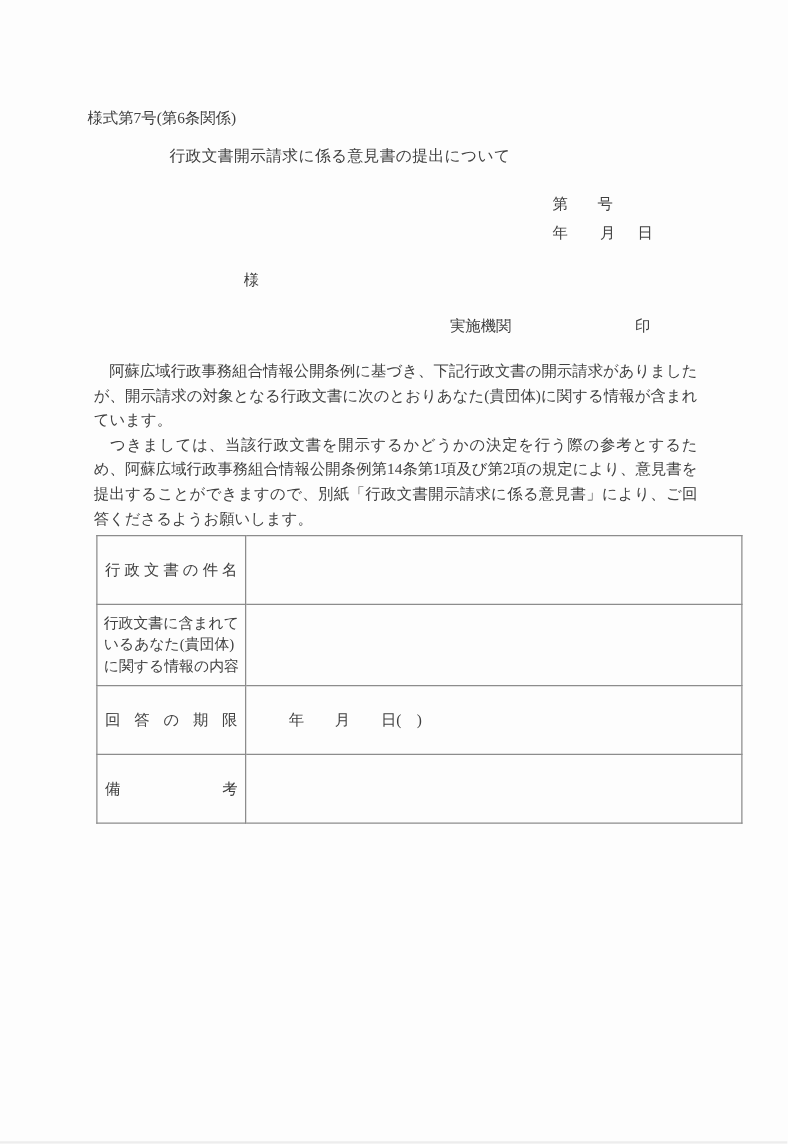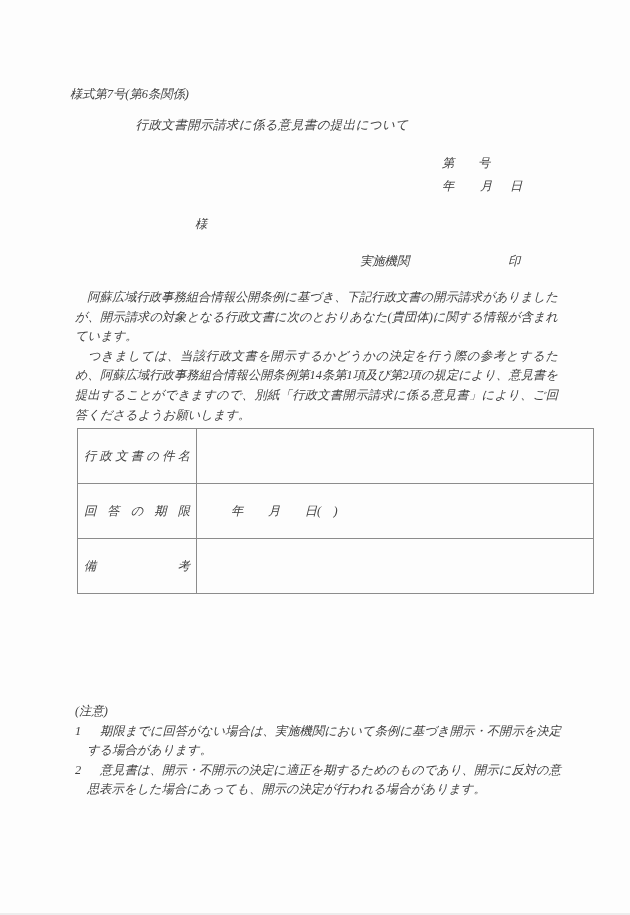--- a/index.html
+++ b/index.html
@@ -8,21 +8,20 @@
     background: #fdfdfd;
     font-family: "Liberation Serif", "DejaVu Serif", serif;
     color: #404040;
   }
   .page {
     position: relative;
     width: 630px; height: 915px;
     background: #fdfdfd;
     overflow: hidden;
     font-size: 12.3px;
-    font-style: italic;
   }
   .abs { position: absolute; white-space: nowrap; }
 
   .form-number { left: 70px; top: 86px; }
   .doc-title {
     left: 0; top: 117px; width: 544px;
     text-align: center; white-space: nowrap;
     font-size: 12.6px; letter-spacing: 0.3px;
     font-weight: normal; margin: 0;
   }
@@ -117,41 +116,40 @@
 
   <div class="abs form-table-wrap">
     <table class="form-table">
       <tbody>
           <tr class="r1">
         <th>
           <div class="jus">行政文書の件名</div>
         </th>
         <td></td>
       </tr>
+      <tr class="r2">
+        <th>
+          <div class="lbl-line">行政文書に含まれて</div>
+          <div class="lbl-line">いるあなた(貴団体)</div>
+          <div class="lbl-line">に関する情報の内容</div>
+        </th>
+        <td></td>
+      </tr>
       <tr class="r3">
         <th>
           <div class="jus">回答の期限</div>
         </th>
         <td>年　　月　　日(　)</td>
       </tr>
       <tr class="r5">
         <th>
           <div class="jus">備考</div>
         </th>
         <td></td>
       </tr>
     </tbody>
       </table>
   </div>
 
-  <div class="abs notes" style="white-space: normal;">
-    <p class="notes-heading">(注意)</p>
-    <p class="note">
-      <span class="note-num">1</span><span>期限までに回答がない場合は、実施機関において条例に基づき開示・不開示を決定する場合があります。</span>
-    </p>
-    <p class="note">
-      <span class="note-num">2</span><span>意見書は、開示・不開示の決定に適正を期するためのものであり、開示に反対の意思表示をした場合にあっても、開示の決定が行われる場合があります。</span>
-    </p>
-  </div>
 
   <div class="page-bottom-edge"></div>
 
 </div>
 
 </body></html>

